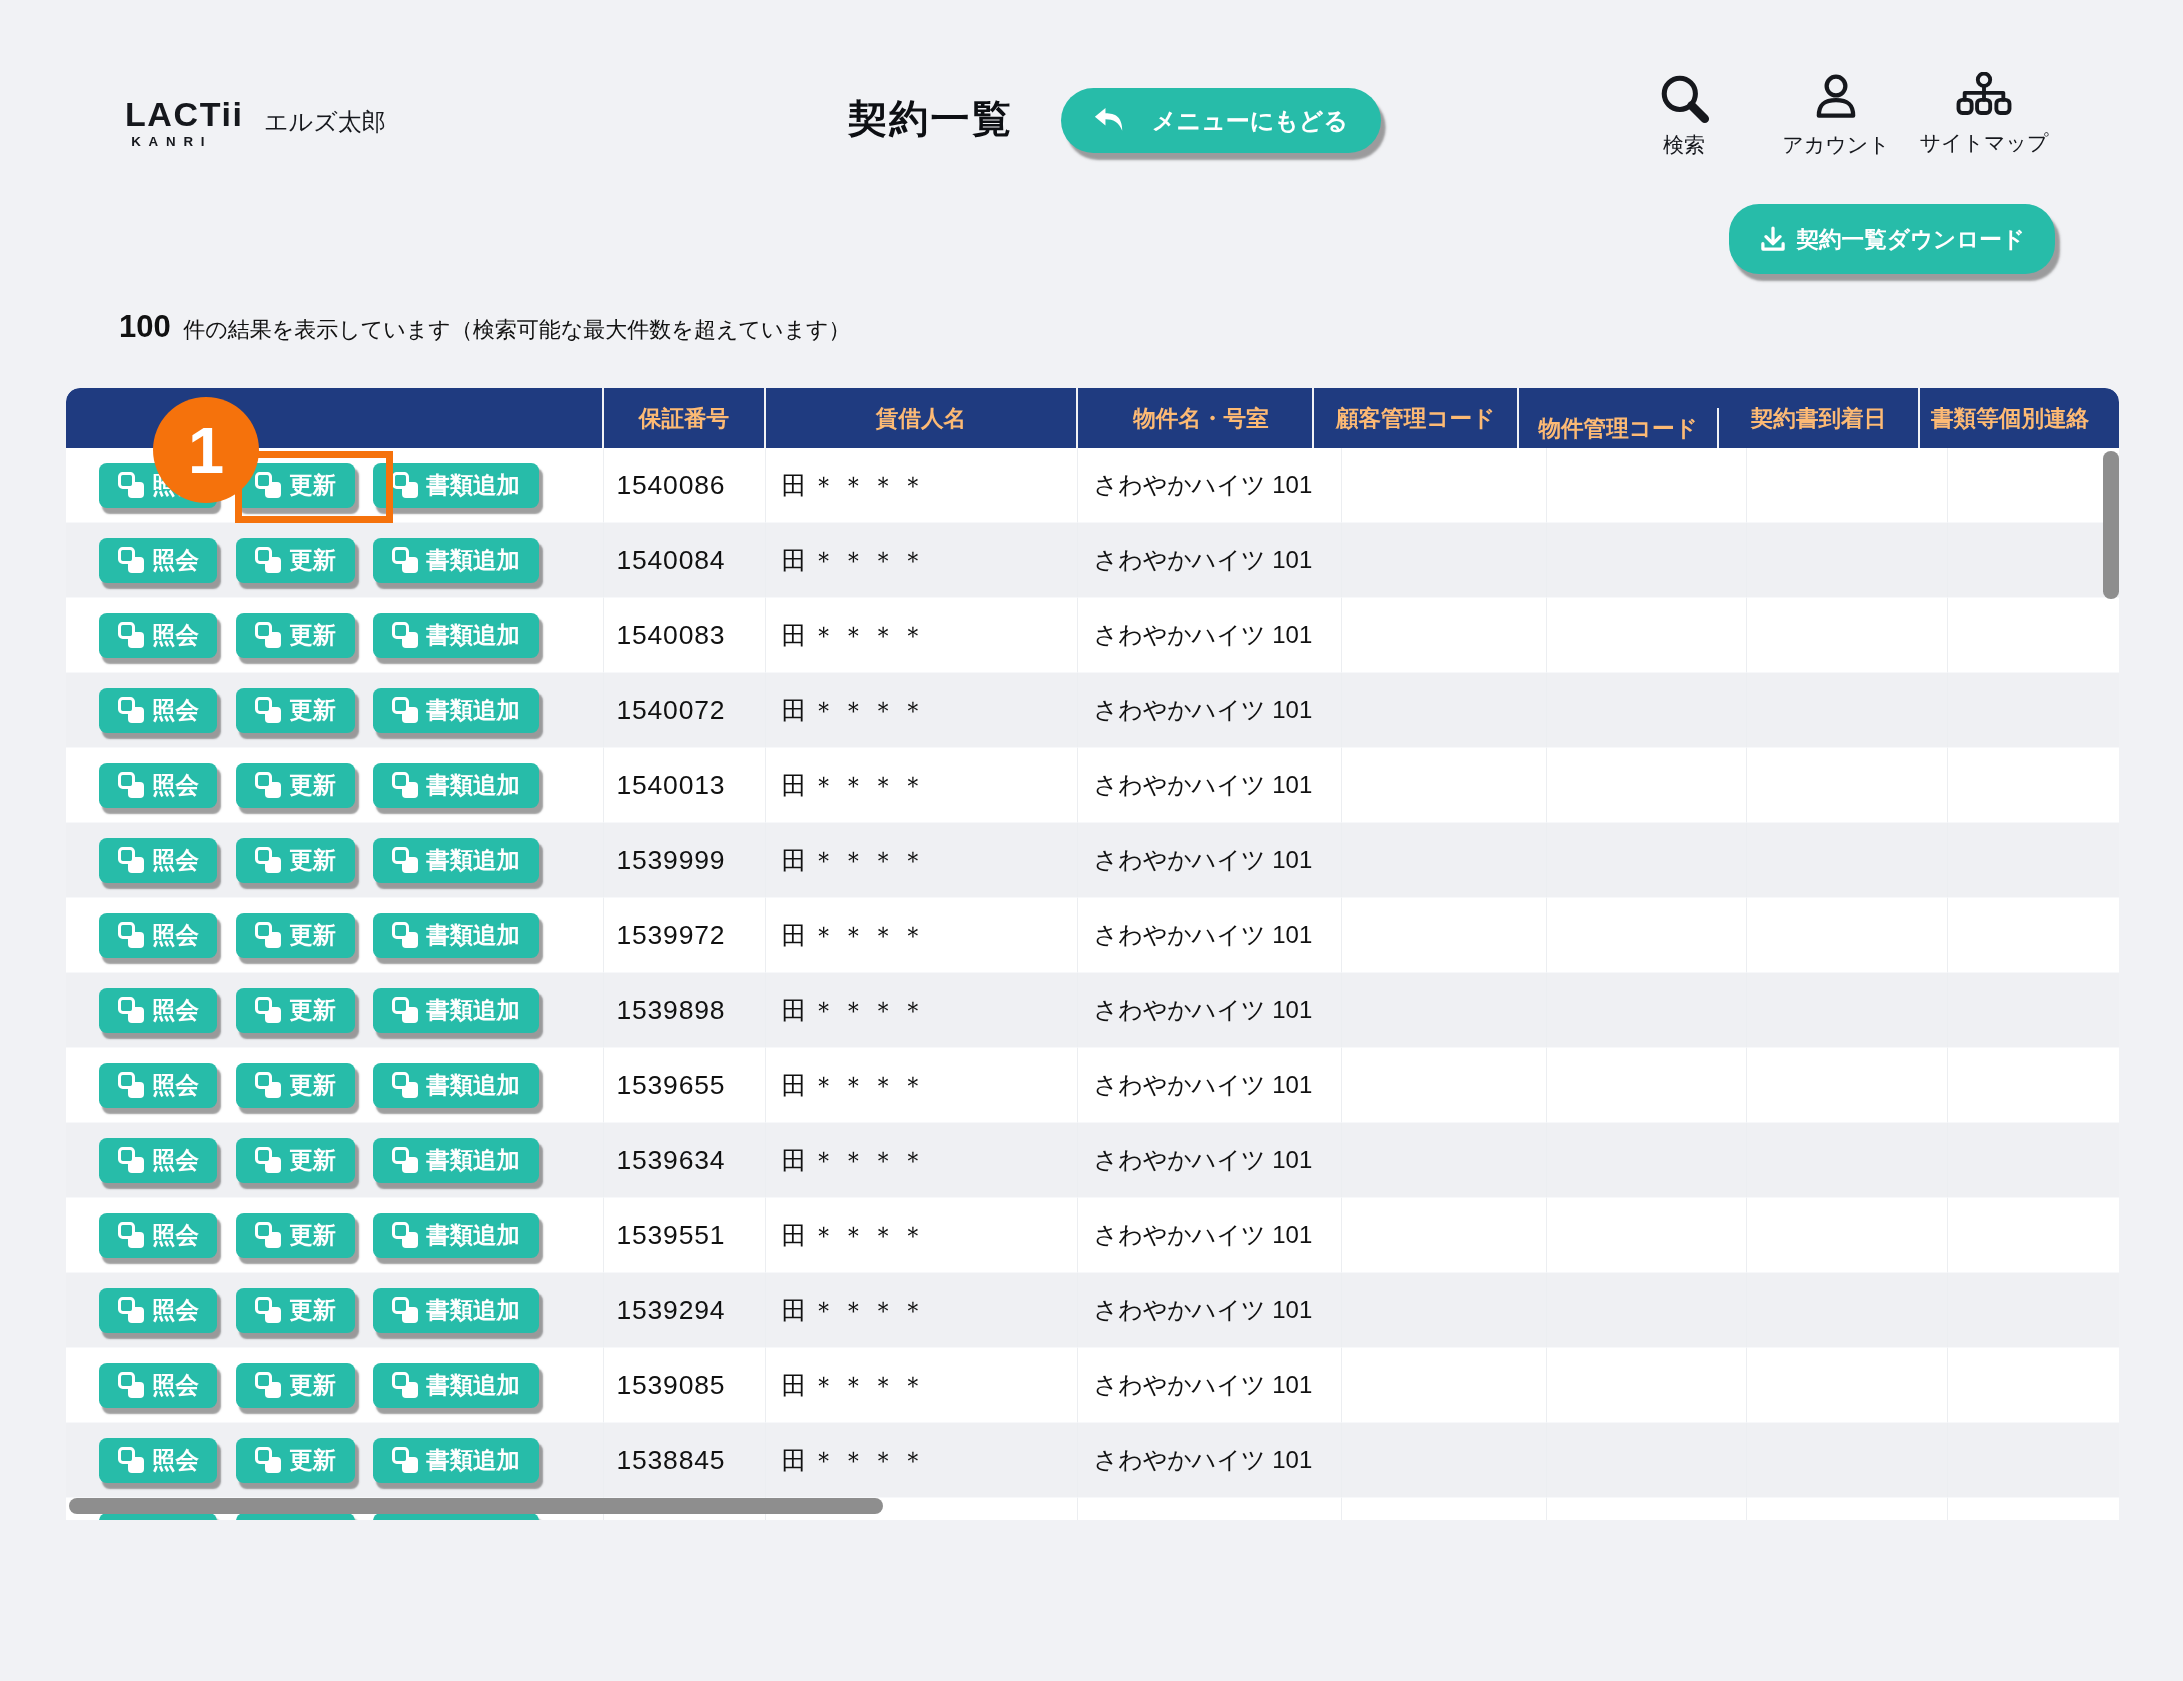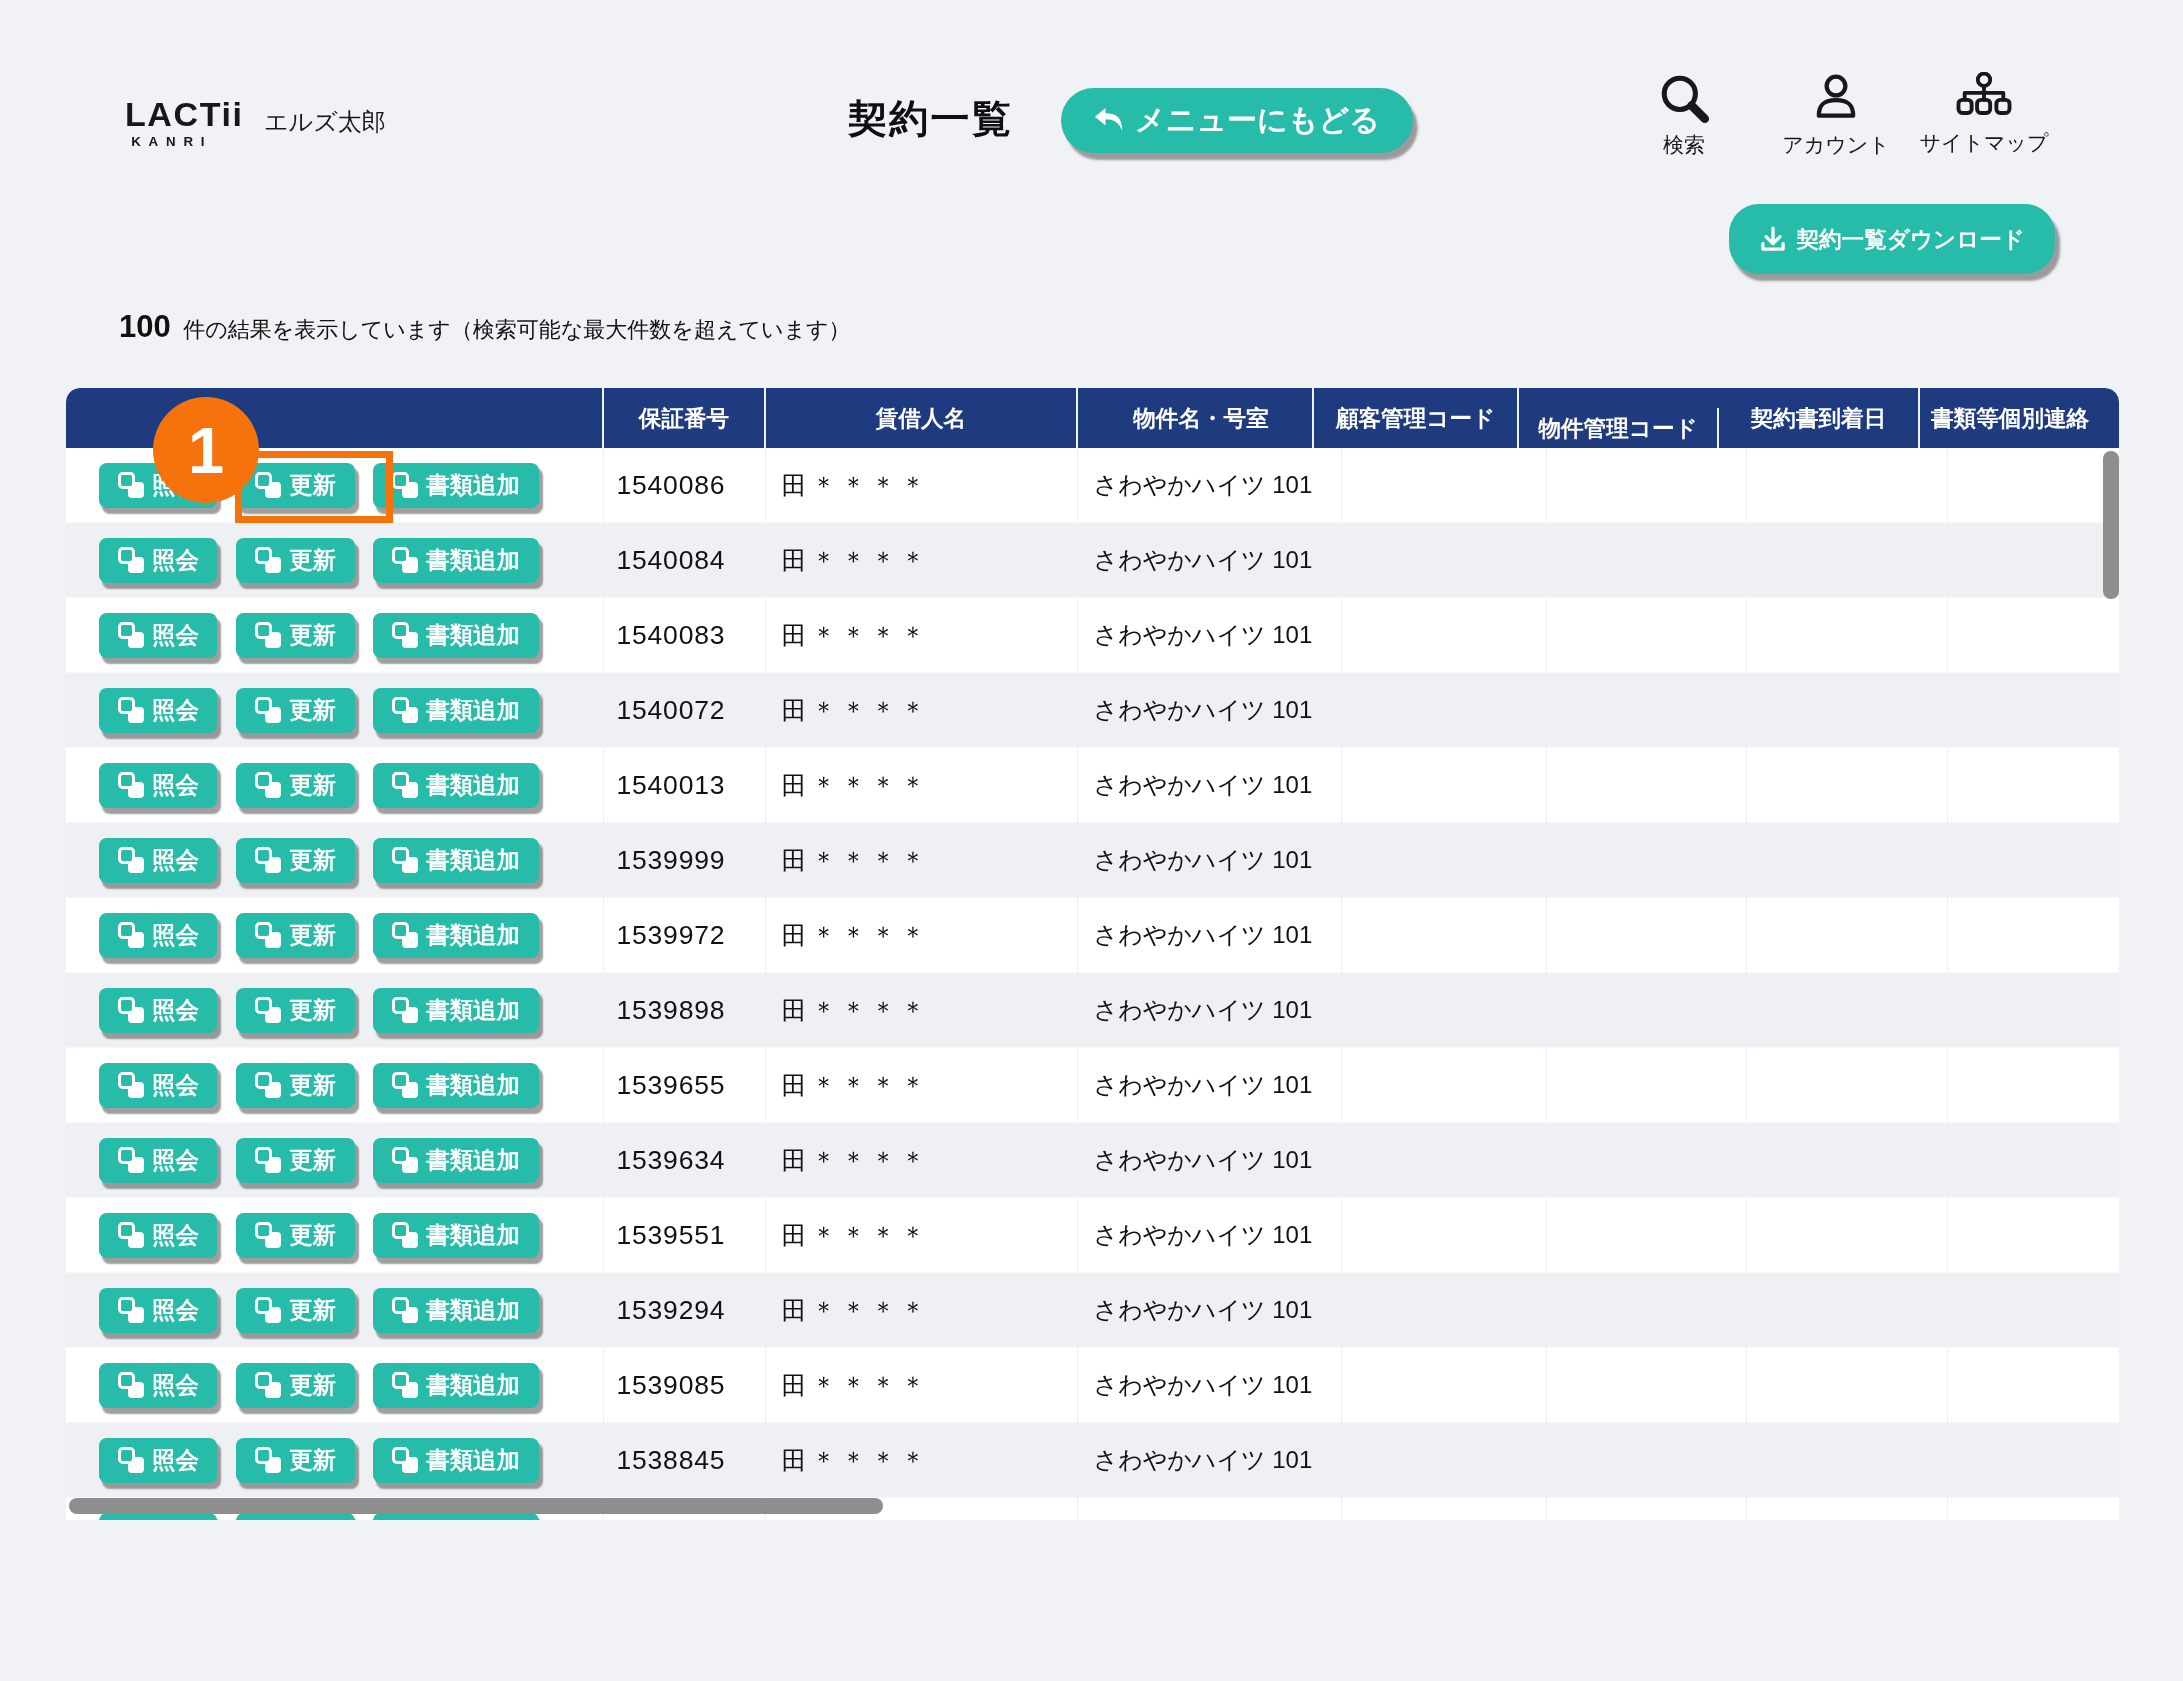--- a/index.html
+++ b/index.html
@@ -13,37 +13,37 @@
   .logo-block{position:absolute;left:125px;top:97px;}
   .logo-main{font-size:34px;font-weight:800;letter-spacing:1.6px;line-height:1;color:#16181d;}
   .logo-sub{font-size:13.3px;font-weight:700;letter-spacing:7.8px;margin-top:3.1px;padding-left:6.2px;color:#16181d;}
   .user-name{position:absolute;left:264px;top:106px;font-size:24px;color:#16181d;}
   .page-title{position:absolute;left:848px;top:92px;font-size:39px;font-weight:900;letter-spacing:2.3px;color:#0d0f13;}
   .pill-btn{
     position:absolute;display:inline-flex;align-items:center;justify-content:center;
     background:#27BCA9;color:#fff;border:none;cursor:pointer;
     box-shadow:4.7px 7px 2.3px rgba(84,84,84,.55);
   }
-  .back-btn{left:1061px;top:88px;height:65px;border-radius:33px;padding:0 33px;gap:11px;font-size:30px;font-weight:600;align-items:center;}
+  .back-btn{left:1061px;top:88px;height:65px;border-radius:33px;padding:0 33px;gap:28px;font-size:24px;font-weight:600;align-items:center;}
   .dl-btn{left:1729px;top:204px;height:70px;border-radius:30px;padding:0 30px;gap:9.4px;font-size:22.6px;font-weight:600;}
   .nav-item{position:absolute;top:72px;display:flex;flex-direction:column;align-items:center;gap:6.2px;transform:translateX(-50%);cursor:pointer;width:172px;}
   .nav-item .lbl{font-size:21px;color:#16181d;}
   
   .results{position:absolute;left:119px;top:309px;display:flex;align-items:baseline;gap:12.5px;}
   .results .count{font-size:31px;font-weight:800;}
   .results .msg{font-size:22px;}
   
   .table-wrap{
     position:absolute;left:66px;top:388px;width:2053px;height:1132px;
     border-radius:14px 14px 0 0;overflow:hidden;background:transparent;
   }
   .thead{display:flex;height:60px;background:#1F3B80;border-radius:14px 14px 0 0;}
   .thead .hcell{
     display:flex;align-items:center;justify-content:center;
-    color:#ffffff;font-size:22.6px;font-weight:700;white-space:nowrap;
+    color:#fdba74;font-size:22.6px;font-weight:700;white-space:nowrap;
     border-right:2.3px solid #F1F2F5;box-sizing:border-box;overflow:hidden;
   }
   .thead .hcell:last-child{border-right:none;justify-content:flex-start;padding-left:11px;}
   .trow{display:flex;height:75px;background:#fff;}
   .trow:nth-child(even){background:#EFF0F3;}
   .cell{box-sizing:border-box;border-right:1.6px solid #ECEEF1;border-bottom:1.6px solid #F7F8FA;
         display:flex;align-items:center;white-space:nowrap;overflow:hidden;}
   .cell:last-child{border-right:none;}
   .c-actions{width:538px;padding-left:33px;}
   .c-no{width:162px;padding-left:12.5px;font-size:26.5px;letter-spacing:0.8px;}

